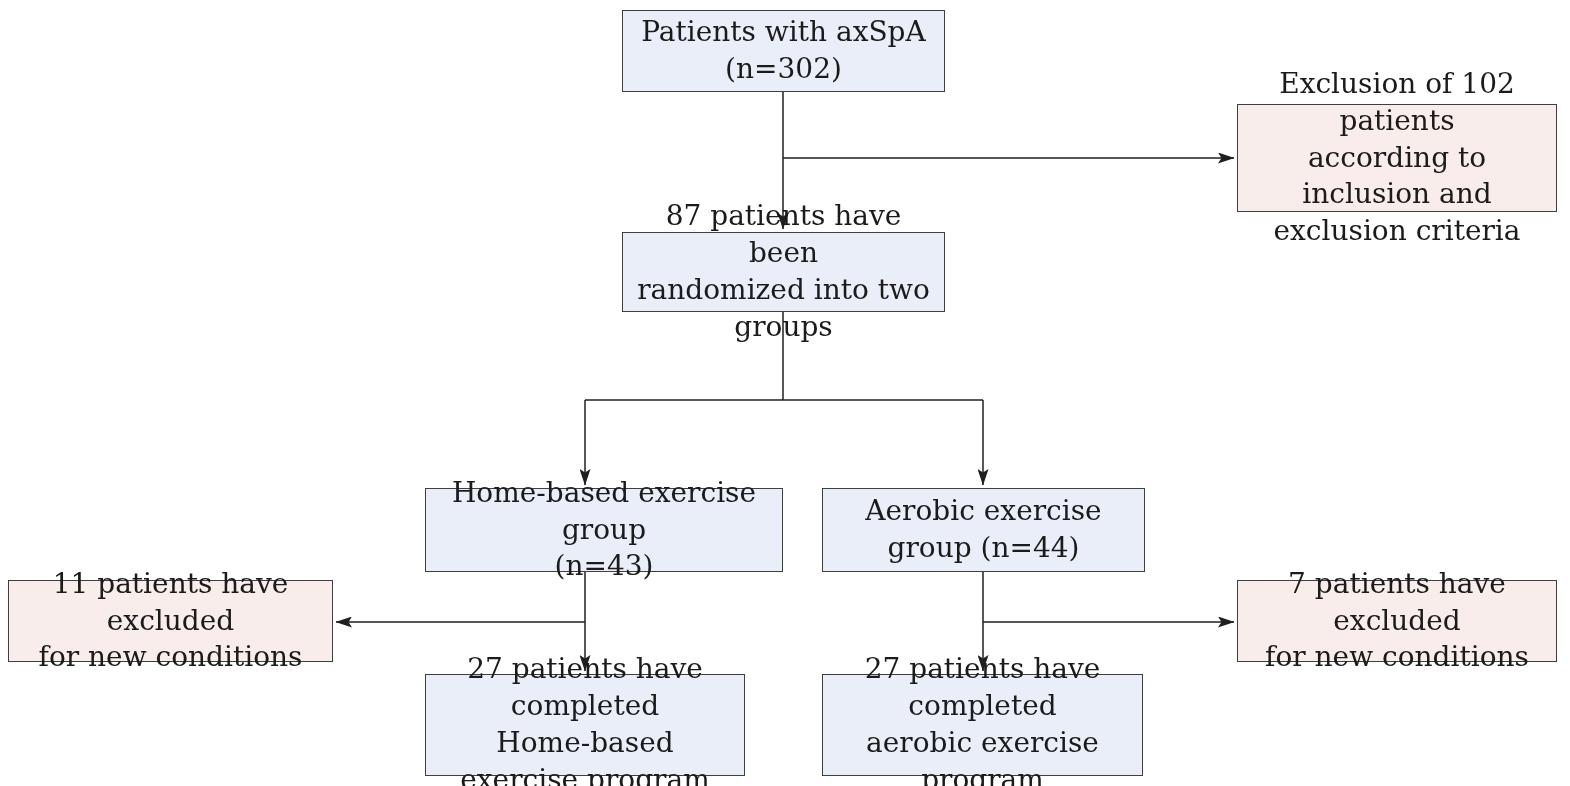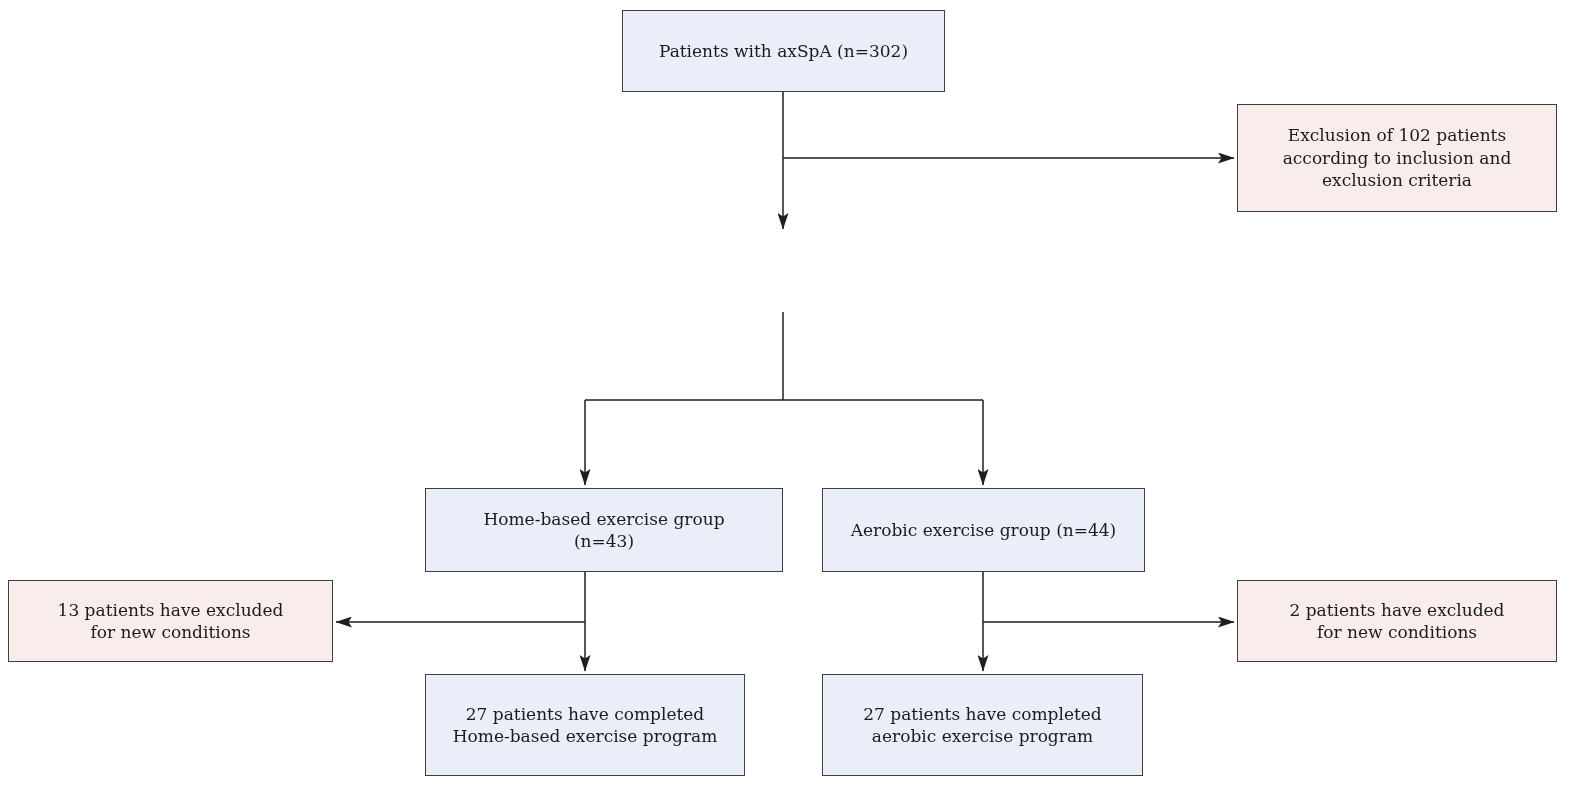--- a/index.html
+++ b/index.html
@@ -24,21 +24,21 @@
     pointer-events: none;
   }
   .node {
     position: absolute;
     box-sizing: border-box;
     border: 1.7px solid #3f3f3f;
     display: flex;
     align-items: center;
     justify-content: center;
     text-align: center;
-    font-size: 17px;
+    font-size: 28px;
     line-height: 1.32;
     color: #1b1b1b;
     white-space: pre-line;
     padding: 4px 8px;
   }
   .node.blue { background: #e9eef8; }
   .node.pink { background: #f9edec; }
 
   .n-patients          { left: 622px;  top: 10px;  width: 323px; height: 82px; }
   .n-exclusion-initial { left: 1237px; top: 104px; width: 320px; height: 108px; }
@@ -73,30 +73,32 @@
     <path d="M983 622 L1234 622" stroke="#1f1f1f" stroke-width="1.5" fill="none" marker-end="url(#arrow)"></path>
     <path d="M983 572 L983 671" stroke="#1f1f1f" stroke-width="1.5" fill="none" marker-end="url(#arrow)"></path>
   </svg>
 
   <div class="node blue n-patients">Patients with axSpA (n=302)</div>
 
   <div class="node pink n-exclusion-initial">Exclusion of 102 patients
 according to inclusion and
 exclusion criteria</div>
 
+  <div class="node blue n-randomized">87 patients have been
+randomized into two groups</div>
 
   <div class="node blue n-home-group">Home-based exercise group
 (n=43)</div>
 
   <div class="node blue n-aerobic-group">Aerobic exercise group (n=44)</div>
 
-  <div class="node pink n-home-excluded">13 patients have excluded
+  <div class="node pink n-home-excluded">11 patients have excluded
 for new conditions</div>
 
-  <div class="node pink n-aerobic-excluded">2 patients have excluded
+  <div class="node pink n-aerobic-excluded">7 patients have excluded
 for new conditions</div>
 
   <div class="node blue n-home-completed">27 patients have completed
 Home-based exercise program</div>
 
   <div class="node blue n-aerobic-completed">27 patients have completed
 aerobic exercise program</div>
 
 </div>
 

